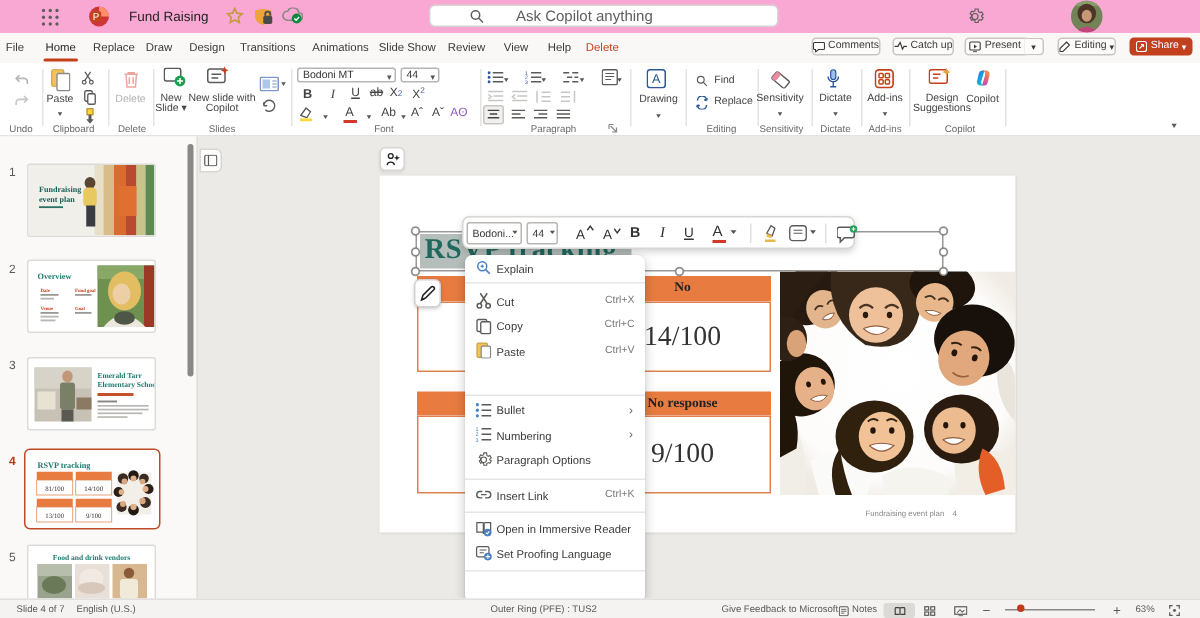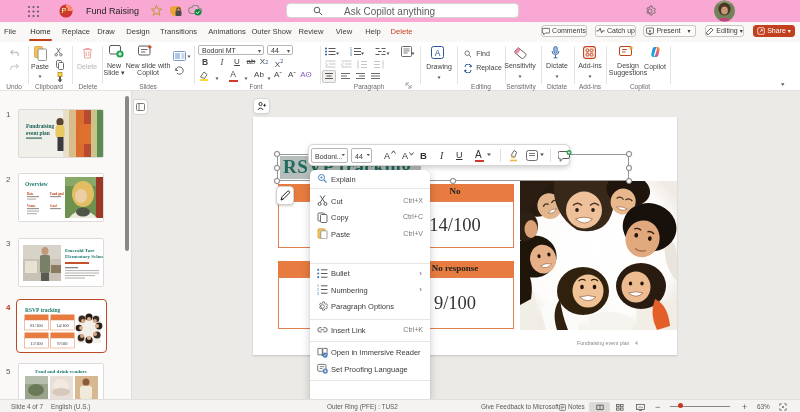--- a/index.html
+++ b/index.html
@@ -109,21 +109,21 @@
 
 <div id="menubar">
   <div class="mitem" style="left:10px;">File</div>
   <div class="mitem" style="left:40.5px;color:#252423;">Home</div>
   <div class="abs" style="left:29px;top:16.5px;width:23px;height:2px;background:#c4401a;border-radius:1px;"></div>
   <div class="mitem" style="left:76px;">Replace</div>
   <div class="mitem" style="left:106px;">Draw</div>
   <div class="mitem" style="left:138px;">Design</div>
   <div class="mitem" style="left:178.5px;">Transitions</div>
   <div class="mitem" style="left:227px;">Animations</div>
-  <div class="mitem" style="left:271.5px;">Outer Show</div>
+  <div class="mitem" style="left:271.5px;">Slide Show</div>
   <div class="mitem" style="left:311px;">Review</div>
   <div class="mitem" style="left:344px;">View</div>
   <div class="mitem" style="left:373px;">Help</div>
   <div class="mitem" style="left:401.5px;color:#c4401a;">Delete</div>
 
   <div class="rbtn" style="left:541px;top:2.5px;width:46px;"><svg width="8" height="8" viewBox="0 0 12 12" style="margin-right:2px">
           <path d="M1.5 2 h9 a1 1 0 0 1 1 1 v5 a1 1 0 0 1 -1 1 h-5 l-3 2.5 v-2.5 h-1 a1 1 0 0 1 -1 -1 v-5 a1 1 0 0 1 1 -1Z" fill="none" stroke="#3b3a39" stroke-width="1.1"></path>
         </svg>Comments</div>
   <div class="rbtn" style="left:595px;top:2.5px;width:41px;"><svg width="9" height="7" viewBox="0 0 12 8" style="margin-right:2px">
           <path d="M0.5 4.5 h3 L5.5 1 l2 6 1.5 -2.5 h2.5" fill="none" stroke="#3b3a39" stroke-width="1.1"></path>

